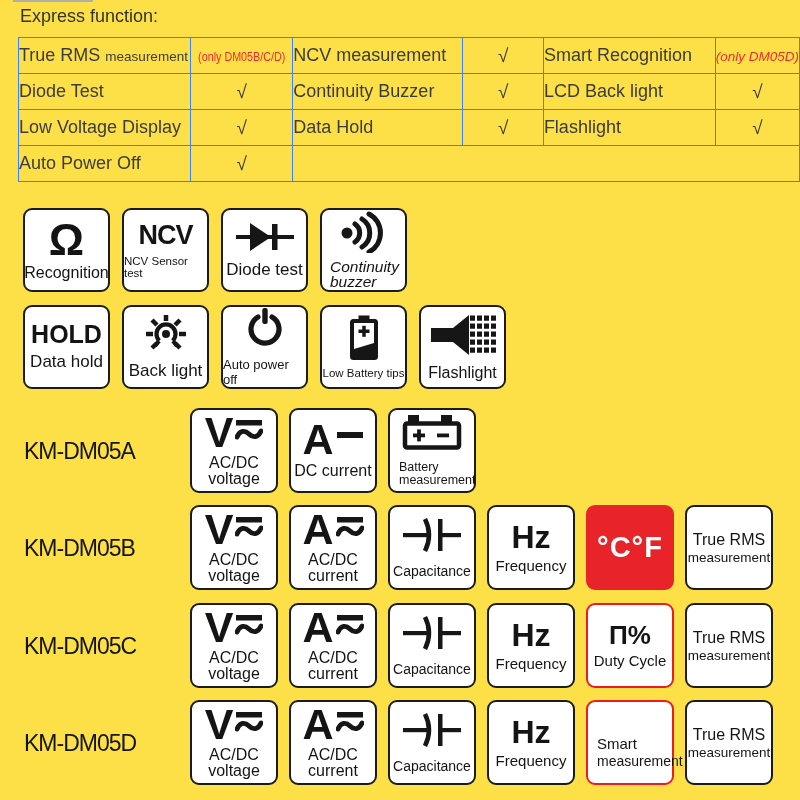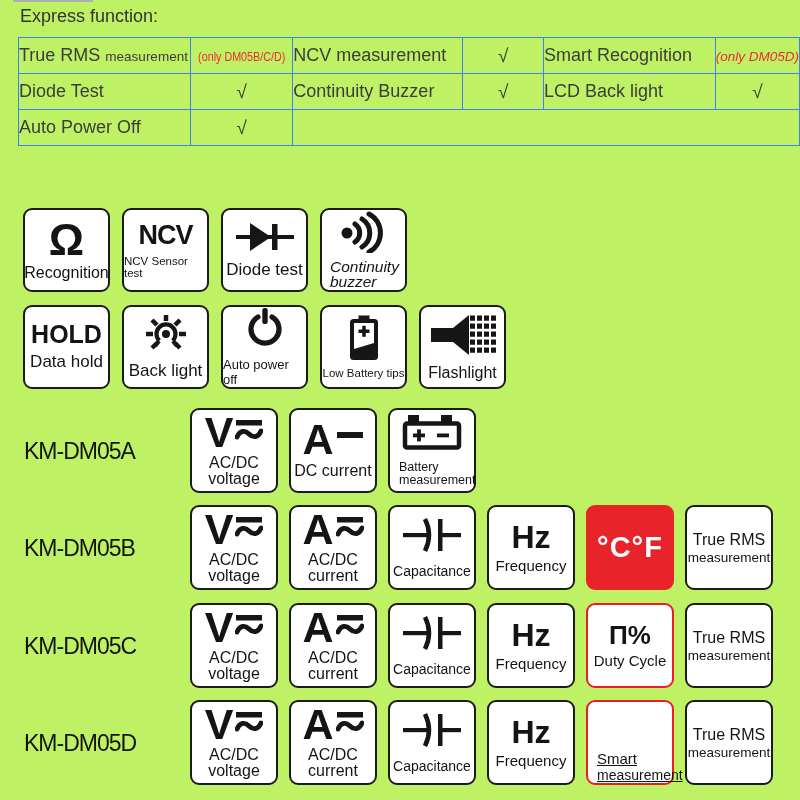--- a/index.html
+++ b/index.html
@@ -1,17 +1,17 @@
 <!DOCTYPE html>
 <html><head>
 <meta charset="utf-8">
 <style>
   html,body { margin:0; padding:0; background:#fff; }
   .page {
-    position:relative; width:800px; height:800px; background:#bef264;
+    position:relative; width:800px; height:800px; background:#fde047;
     font-family:"Liberation Sans", sans-serif; color:#222; overflow:hidden;
   }
   .topline { position:absolute; left:13px; top:0; width:80px; height:2px; background:#aeaeae; }
   .heading { position:absolute; left:20px; top:6px; font-size:18px; color:#333; }
 
   
   table.feat { position:absolute; left:18px; top:37px; border-collapse:collapse; table-layout:fixed; }
   table.feat td { border:1px solid #3b82f6; height:36px; padding:0; box-sizing:border-box; overflow:hidden; }
   td.lbl { padding-left:8px; font-size:18px; color:#3c3c3c; white-space:nowrap; }
   td.lbl .sm { font-size:13.5px; }
@@ -49,21 +49,21 @@
   .lv { display:flex; align-items:flex-start; }
   .lv .letter { font-size:43px; font-weight:bold; line-height:0.88; }
   .lv svg { margin-top:4px; margin-left:2px; }
 
   .contlab { font-size:15.5px; line-height:0.95; align-self:flex-start; margin-left:8px; margin-top:3px;font-style:italic; }
   .batlab { font-size:12.5px; line-height:1.08; align-self:flex-start; margin-left:9px; margin-top:5px; }
   .trms1 { font-size:16px; } .trms2 { font-size:13.5px; margin-top:1px; }
 
   .box.temp { background:#e8242a; border-color:#e8242a; color:#fff; }
   .box.redline { border-color:#ed1c24; }
-  .box.smartbox { align-items:flex-start; justify-content:flex-end; padding:19px 16px 0 9px;text-decoration:underline; }
+  .box.smartbox { align-items:flex-start; justify-content:center; padding:19px 16px 0 9px; }
   .box.smartbox div { line-height:1.15; }
 
   svg .ink { fill:#161616; }
   svg .stroke { fill:none; stroke:#161616; }
 </style>
 </head>
 <body>
 
 <div class="page">
 
@@ -87,20 +87,28 @@
       <td class="chk"><span>√</span></td>
       <td class="lbl"><span>Smart Recognition</span></td>
       <td class="red"><span class="rednorm">(only DM05D)</span></td>
     </tr>
     <tr>
       <td class="lbl"><span>Diode Test</span></td>
       <td class="chk"><span>√</span></td>
       <td class="lbl"><span>Continuity Buzzer</span></td>
       <td class="chk"><span>√</span></td>
       <td class="lbl"><span>LCD Back light</span></td>
+      <td class="chk"><span>√</span></td>
+    </tr>
+    <tr>
+      <td class="lbl"><span>Low Voltage Display</span></td>
+      <td class="chk"><span>√</span></td>
+      <td class="lbl"><span>Data Hold</span></td>
+      <td class="chk"><span>√</span></td>
+      <td class="lbl"><span>Flashlight</span></td>
       <td class="chk"><span>√</span></td>
     </tr>
     <tr>
       <td class="lbl"><span>Auto Power Off</span></td>
       <td class="chk"><span>√</span></td>
       <td class="empty" colspan="4"></td>
     </tr>
   </tbody>
     </table>
 

